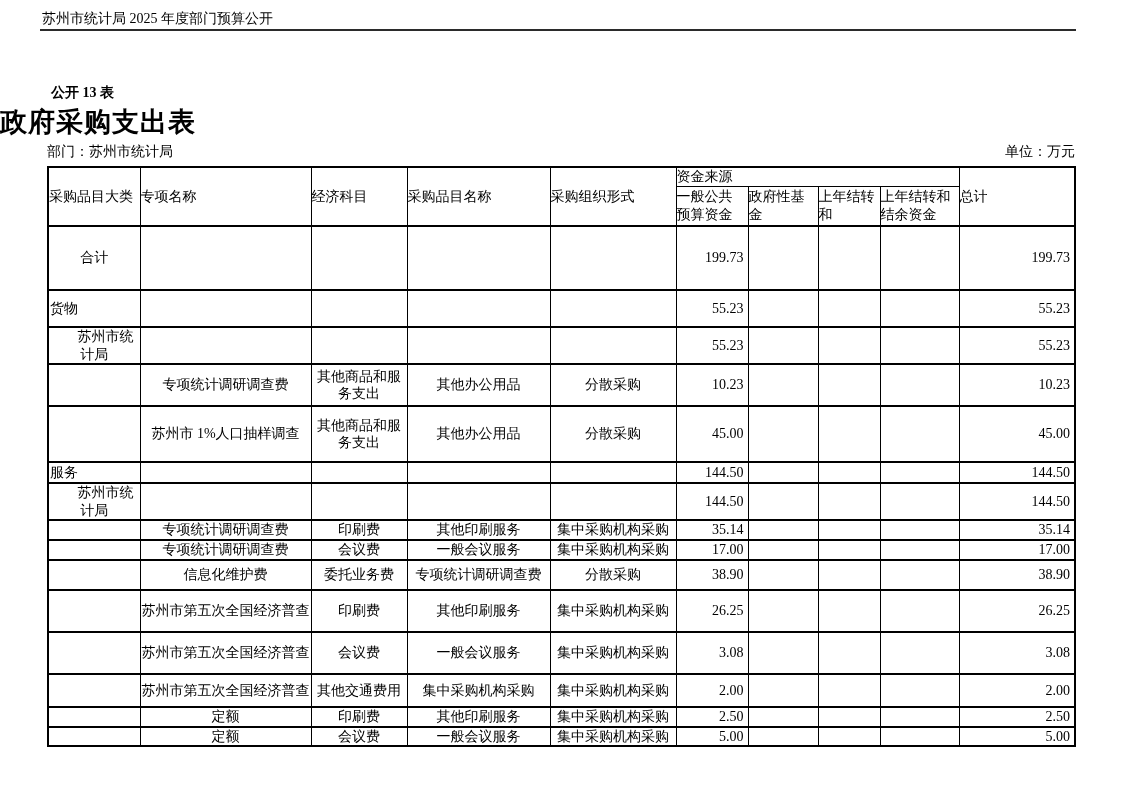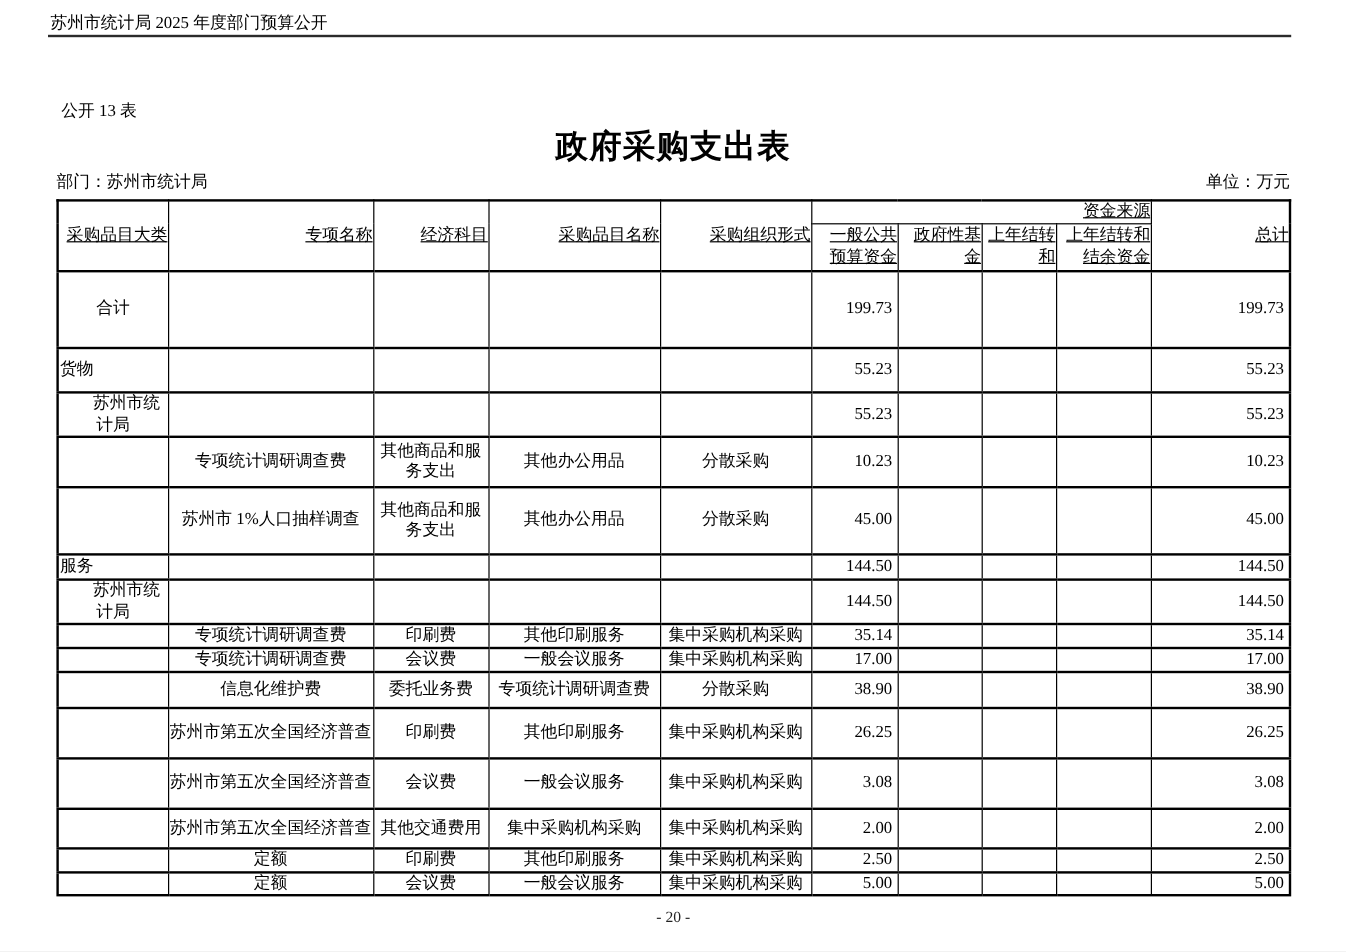--- a/index.html
+++ b/index.html
@@ -20,26 +20,26 @@
   .header-rule {
     position: absolute;
     left: 40px; top: 29px;
     width: 1036px; height: 2px;
     background: #2b2b2b;
   }
   .table-label {
     position: absolute;
     left: 51px; top: 84px;
     font-size: 14px;
+    font-weight: bold;
   }
   .page-title {
     position: absolute;
     left: 0; top: 104px;
     width: 100%;
-    text-align: center;
     font-size: 27px;
     font-weight: bold;
     letter-spacing: 1px;
   }
   .dept-line {
     position: absolute;
     left: 47px; top: 143px;
     font-size: 14px;
   }
   .unit-line {
@@ -58,21 +58,21 @@
   th, td {
     border: 1px solid #000;
     padding: 0;
     overflow: hidden;
     line-height: 1.25;
     vertical-align: middle;
     font-weight: normal;
   }
   tbody td { border-top-width: 2px; border-bottom-width: 2px; }
   thead tr.sub th { border-bottom-width: 2px; }
-  th { text-align: right; text-decoration: underline; }
+  th { text-align: left; }
   .th-wrap { white-space: pre-line; }
   td.center { text-align: center; }
   td.cat { text-align: left; }
   td.cat.c-center { text-align: center; }
   td.cat.c-left { padding-left: 1px; }
   td.cat.c-unit { padding-left: 0; text-indent: 1.6em; text-align: center; }
   td.num { text-align: right; padding-right: 4px; }
   .page-number {
     position: absolute;
     left: 0; top: 756px;
@@ -307,15 +307,14 @@
           <td class="num">5.00</td>
           <td class="num"></td>
           <td class="num"></td>
           <td class="num"></td>
           <td class="num">5.00</td>
         </tr>
       </tbody>
     </table>
   </div>
 
-  <div class="page-number">- 20 -</div>
 
 </div>
 
 </body></html>

